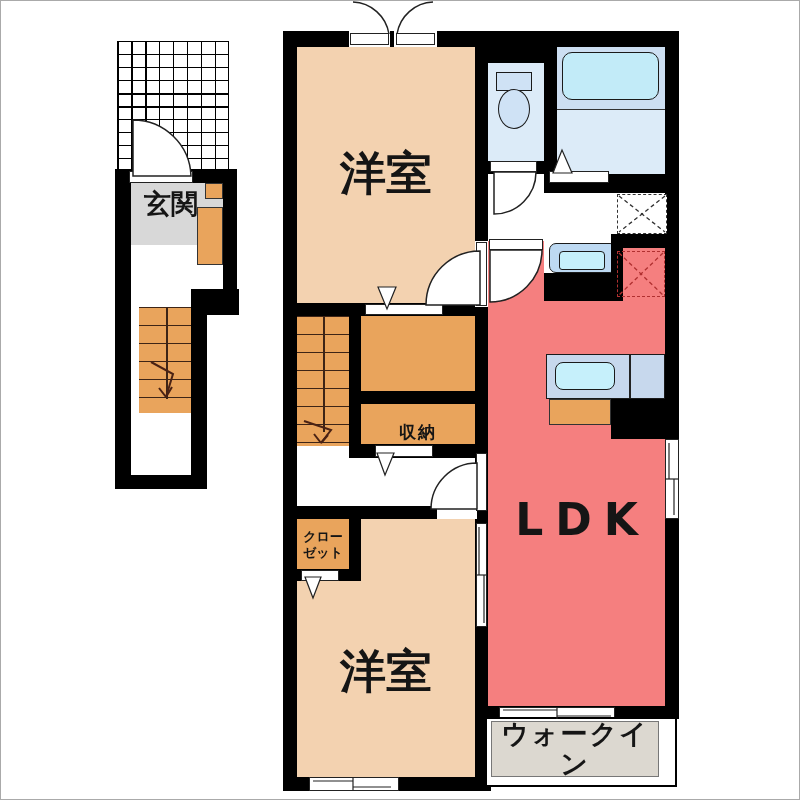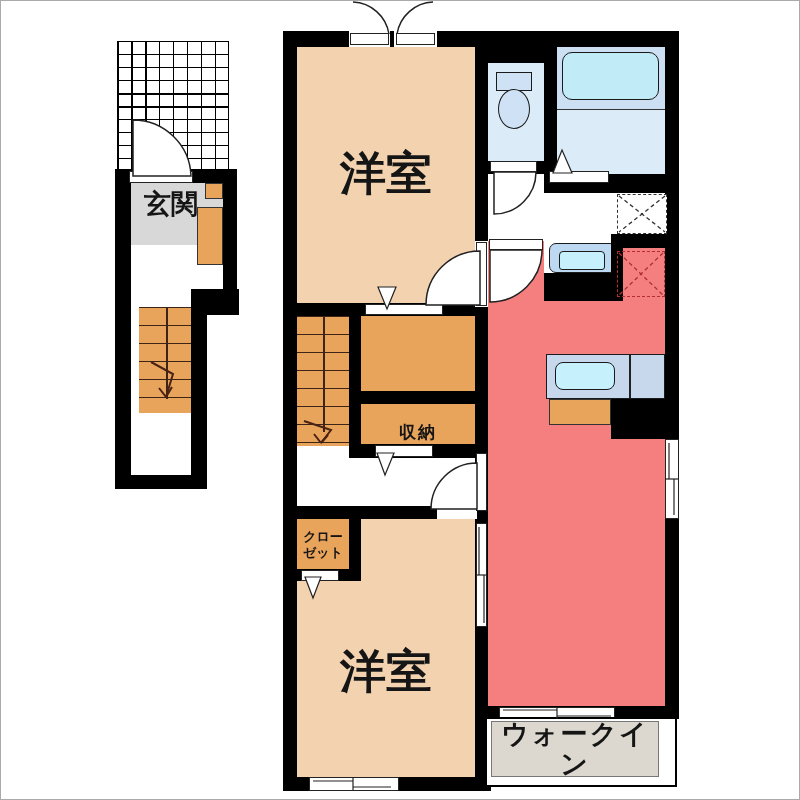--- a/index.html
+++ b/index.html
@@ -190,19 +190,20 @@
   <div class="lbl" style="left:296px;top:522px;width:52px;height:44px;font-size:13px;gap:2px;">
     <div>クロー</div>
     <div>ゼット</div>
   </div>
 
   <div class="lbl" style="left:296px;top:595px;width:178px;height:150px;font-size:46px;gap:12px;">
     <div>洋室</div>
   </div>
 
   <div class="lbl" style="left:487px;top:452px;width:177px;height:135px;font-size:44px;gap:10px;">
+    <div style="letter-spacing:12px;padding-left:12px;">LDK</div>
   </div>
 
   <div class="lbl" style="left:490px;top:722px;width:168px;height:52px;font-size:27px;letter-spacing:2px;">
     <div>ウォークイン</div>
   </div>
 
 </div>
 
 </body></html>

